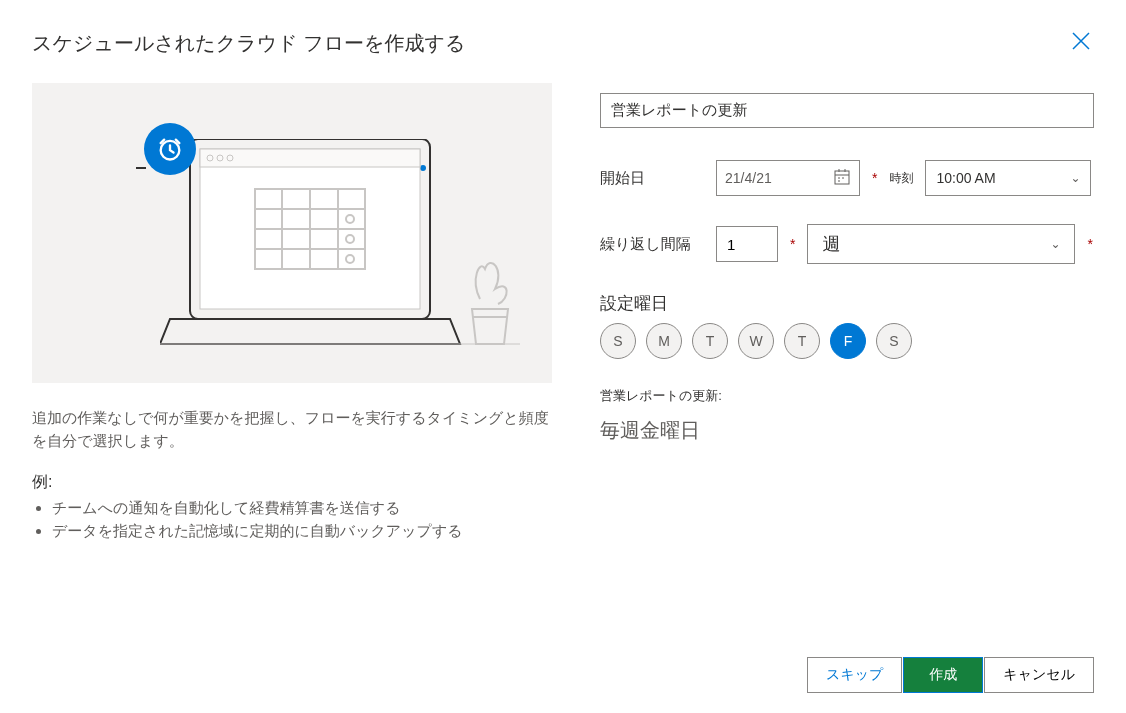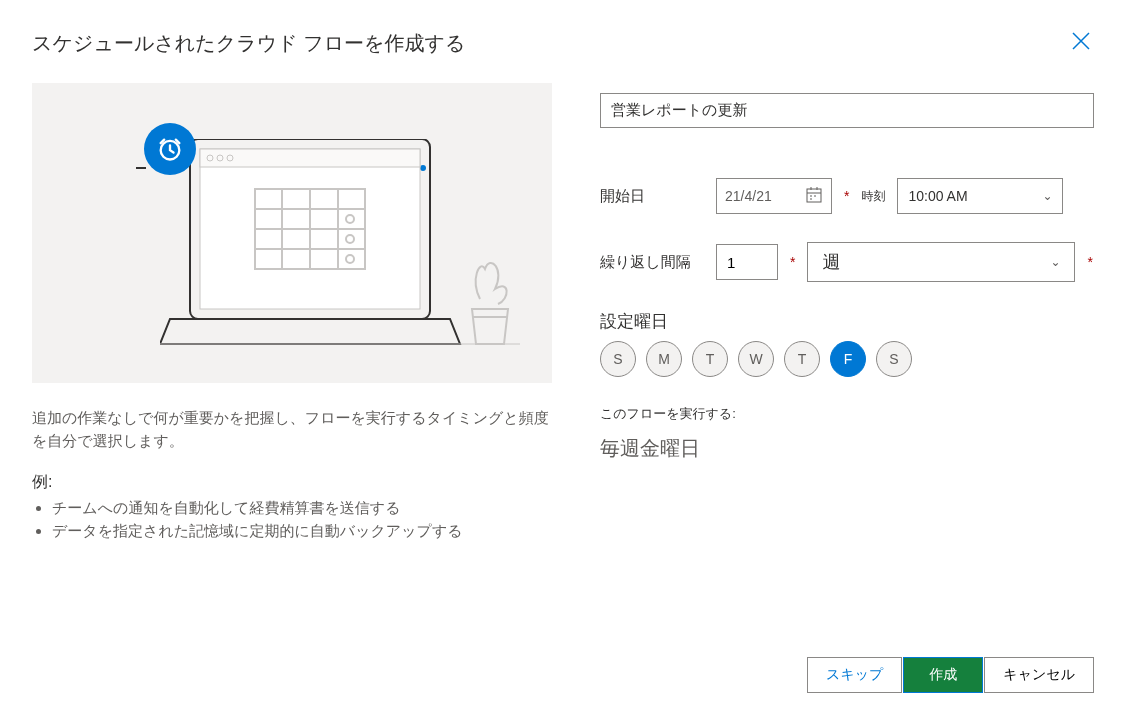--- a/index.html
+++ b/index.html
@@ -110,21 +110,21 @@
       color: #323130;
       margin-bottom: 8px;
       font-weight: 400;
     }
     .flow-name-input {
       width: 100%;
       padding: 8px 10px;
       border: 1px solid #8a8886;
       font-size: 15px;
       color: #323130;
-      margin-bottom: 50px;
+      margin-bottom: 32px;
     }
     .run-label {
       font-size: 13px;
       color: #323130;
       margin-bottom: 20px;
     }
     .red-star { color: #a80000; }
     .form-row {
       display: flex;
       align-items: center;
@@ -135,21 +135,21 @@
       font-size: 15px;
       color: #323130;
       width: 104px;
     }
     .date-input {
       display: flex;
       align-items: center;
       border: 1px solid #8a8886;
       padding: 0 8px;
       height: 36px;
-      width: 116px;
+      width: 144px;
       justify-content: space-between;
     }
     .date-input span { color: #605e5c; }
     .time-label {
       font-size: 12px;
       color: #323130;
     }
     .time-select {
       display: flex;
       align-items: center;
@@ -350,21 +350,21 @@
       <div class="days-row" id="days-row">
           <button class="day-btn">S</button>
           <button class="day-btn">M</button>
           <button class="day-btn">T</button>
           <button class="day-btn">W</button>
           <button class="day-btn">T</button>
           <button class="day-btn selected">F</button>
           <button class="day-btn">S</button>
         </div>
 
-      <div class="summary-label">このフローを実行する:</div>
+      <div class="summary-label">営業レポートの更新:</div>
       <div class="summary-text">毎週金曜日</div>
     </div>
 
   </div>
 
   <div class="footer">
     <button class="btn btn-skip">スキップ</button>
     <button class="btn btn-primary">作成</button>
     <button class="btn">キャンセル</button>
   </div>

